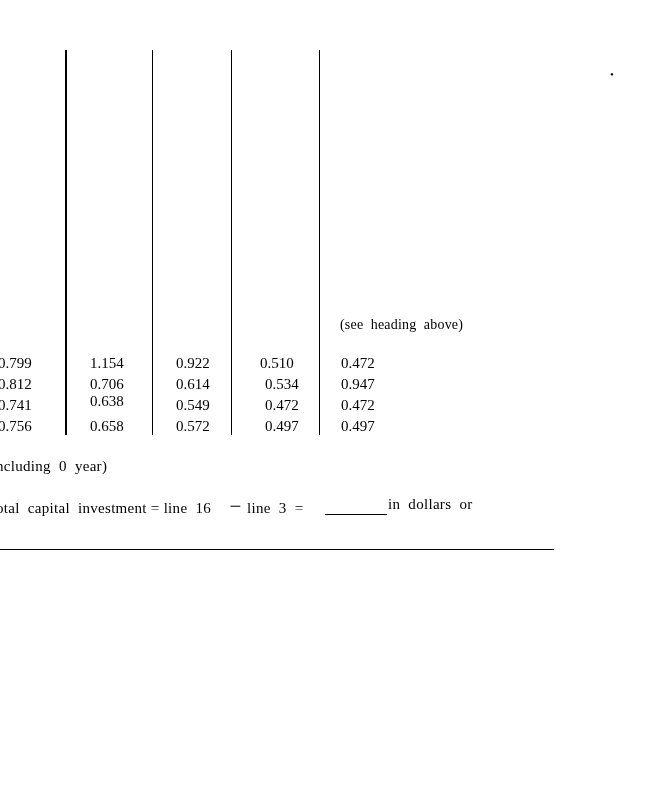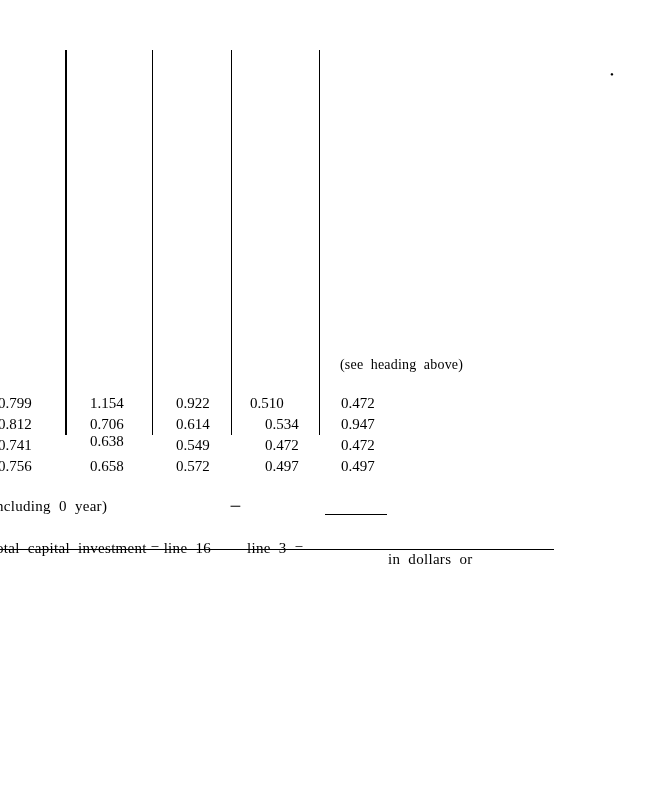--- a/index.html
+++ b/index.html
@@ -24,21 +24,20 @@
   }
   .vrule.thin { width: 1px; }
 
   
   .t {
     position: absolute;
     white-space: pre;
     font-size: 15px;
     line-height: 15px;
     color: #000000;
-    margin-top: 40px;
   }
 
   .num { font-size: 15px; }
 
   .heading-note {
     font-size: 14px;
     letter-spacing: 0.2px;
   }
 
   .spaced { letter-spacing: 0.3px; }
@@ -83,21 +82,21 @@
 <div class="vrule thin" style="left:231px; top:50px; height:385px;"></div>
 <div class="vrule thin" style="left:319px; top:50px; height:385px;"></div>
 
 <div class="tick" style="left:610px; top:68px;">•</div>
 
 <div class="t heading-note" style="left:340px; top:317px;">(see  heading  above)</div>
 
 <div class="t num" style="left:-2px; top:356px;">0.799</div>
 <div class="t num" style="left:90px; top:356px;">1.154</div>
 <div class="t num" style="left:176px; top:356px;">0.922</div>
-<div class="t num" style="left:250px; top:356px;">0.510</div>
+<div class="t num" style="left:260px; top:356px;">0.510</div>
 <div class="t num" style="left:341px; top:356px;">0.472</div>
 
 <div class="t num" style="left:-2px; top:377px;">0.812</div>
 <div class="t num" style="left:90px; top:377px;">0.706</div>
 <div class="t num" style="left:176px; top:377px;">0.614</div>
 <div class="t num" style="left:265px; top:377px;">0.534</div>
 <div class="t num" style="left:341px; top:377px;">0.947</div>
 
 <div class="t num" style="left:-2px; top:398px;">0.741</div>
 <div class="t num" style="left:90px; top:394px;">0.638</div>
@@ -110,15 +109,15 @@
 <div class="t num" style="left:176px; top:419px;">0.572</div>
 <div class="t num" style="left:265px; top:419px;">0.497</div>
 <div class="t num" style="left:341px; top:419px;">0.497</div>
 
 <div class="t spaced" style="left:-4px; top:459px;">ncluding  0  year)</div>
 
 <div class="t spaced" style="left:-4px; top:501px;">otal  capital  investment = line  16</div>
 <div class="minusglyph" style="left:231px; top:498px;">−</div>
 <div class="t spaced" style="left:247px; top:501px;">line  3  =</div>
 <span class="blank" style="position:absolute; left:325px; top:501px;"></span>
-<div class="t spaced" style="left:388px; top:512px;">in  dollars  or</div>
+<div class="t spaced" style="left:388px; top:497px;">in  dollars  or</div>
 
 <div class="hrule" style="left:0px; top:549px; width:554px;"></div>
 
 </body></html>

